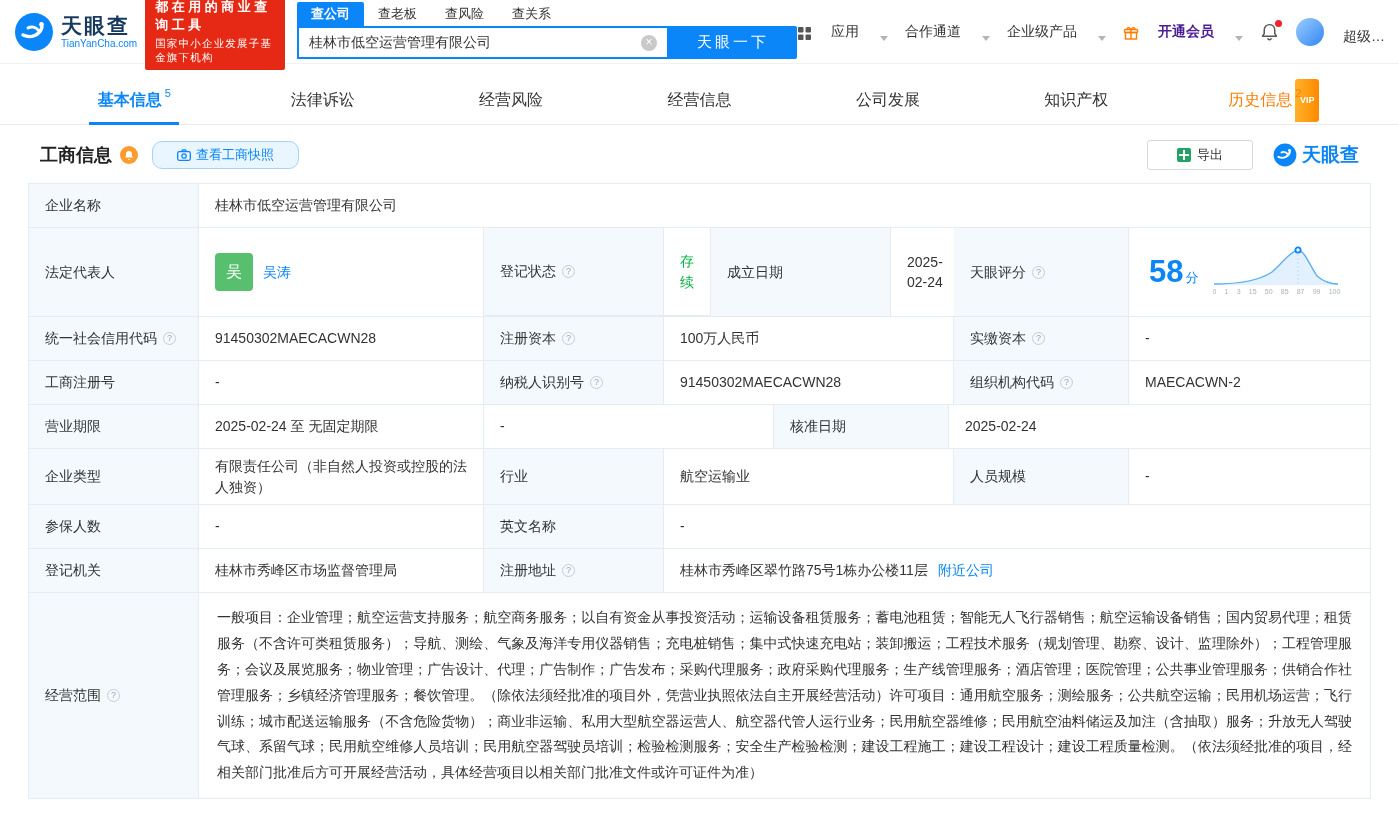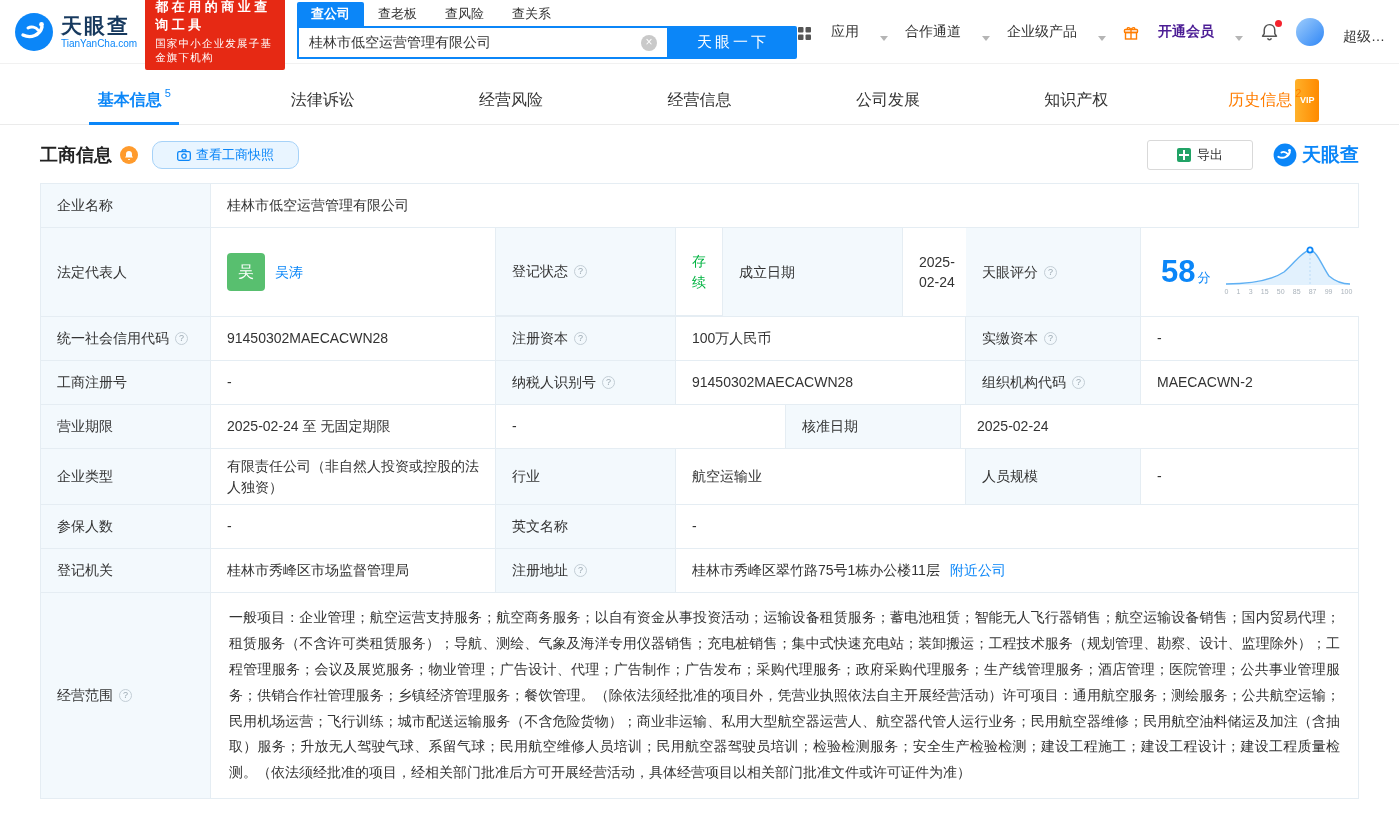--- a/index.html
+++ b/index.html
@@ -48,21 +48,21 @@
   .bell-badge{width:18px;height:18px;border-radius:50%;background:#ff9b2d;margin-left:8px;display:flex;align-items:center;justify-content:center;cursor:pointer;flex:none;}
   .snapshot-btn{margin-left:14px;display:flex;align-items:center;gap:5px;background:#e9f5ff;border:1px solid #a6d2f8;color:#0b86f8;font-size:13px;padding:4px 24px;border-radius:10px;cursor:pointer;font-family:inherit;}
   .head-right{margin-left:auto;display:flex;align-items:center;gap:20px;}
   .export-btn{display:flex;align-items:center;gap:6px;border:1px solid #d9d9d9;background:#fff;font-size:13px;color:#333;padding:5px 29px;border-radius:3px;cursor:pointer;font-family:inherit;}
   .excel-icon{width:14px;height:14px;border-radius:2px;background:#21a366;position:relative;flex:none;}
   .excel-icon::before{content:"";position:absolute;left:50%;top:2px;bottom:2px;width:2px;background:#fff;transform:translateX(-50%);}
   .excel-icon::after{content:"";position:absolute;top:50%;left:2px;right:2px;height:2px;background:#fff;transform:translateY(-50%);}
   .brand{display:flex;align-items:center;gap:5px;color:#0b86f8;font-weight:bold;font-size:19px;}
 
   
-  .table{margin:0 40px;border:1px solid #e5edf3;}
+  .table{margin:0 28px;border:1px solid #e5edf3;}
   .trow{display:flex;border-bottom:1px solid #e5edf3;min-height:44px;align-items:stretch;}
   .trow:last-child{border-bottom:none;}
   .cell{padding:6px 16px;display:flex;align-items:center;font-size:14px;border-right:1px solid #e5edf3;line-height:1.45;}
   .trow>.cell:last-child,.midcol+.cell+.cell{border-right:none;}
   .lbl{background:#f3f9fd;color:#333;gap:6px;flex:none;}
   .val{background:#fff;}
   .c1{width:170px;}.c2{width:285px;flex:none;}.c3{width:180px;}.c4{width:290px;flex:none;}.c5{width:175px;}
   .cfill{flex:1;}
   .h56{min-height:56px;}
   .h88{height:89px;}

